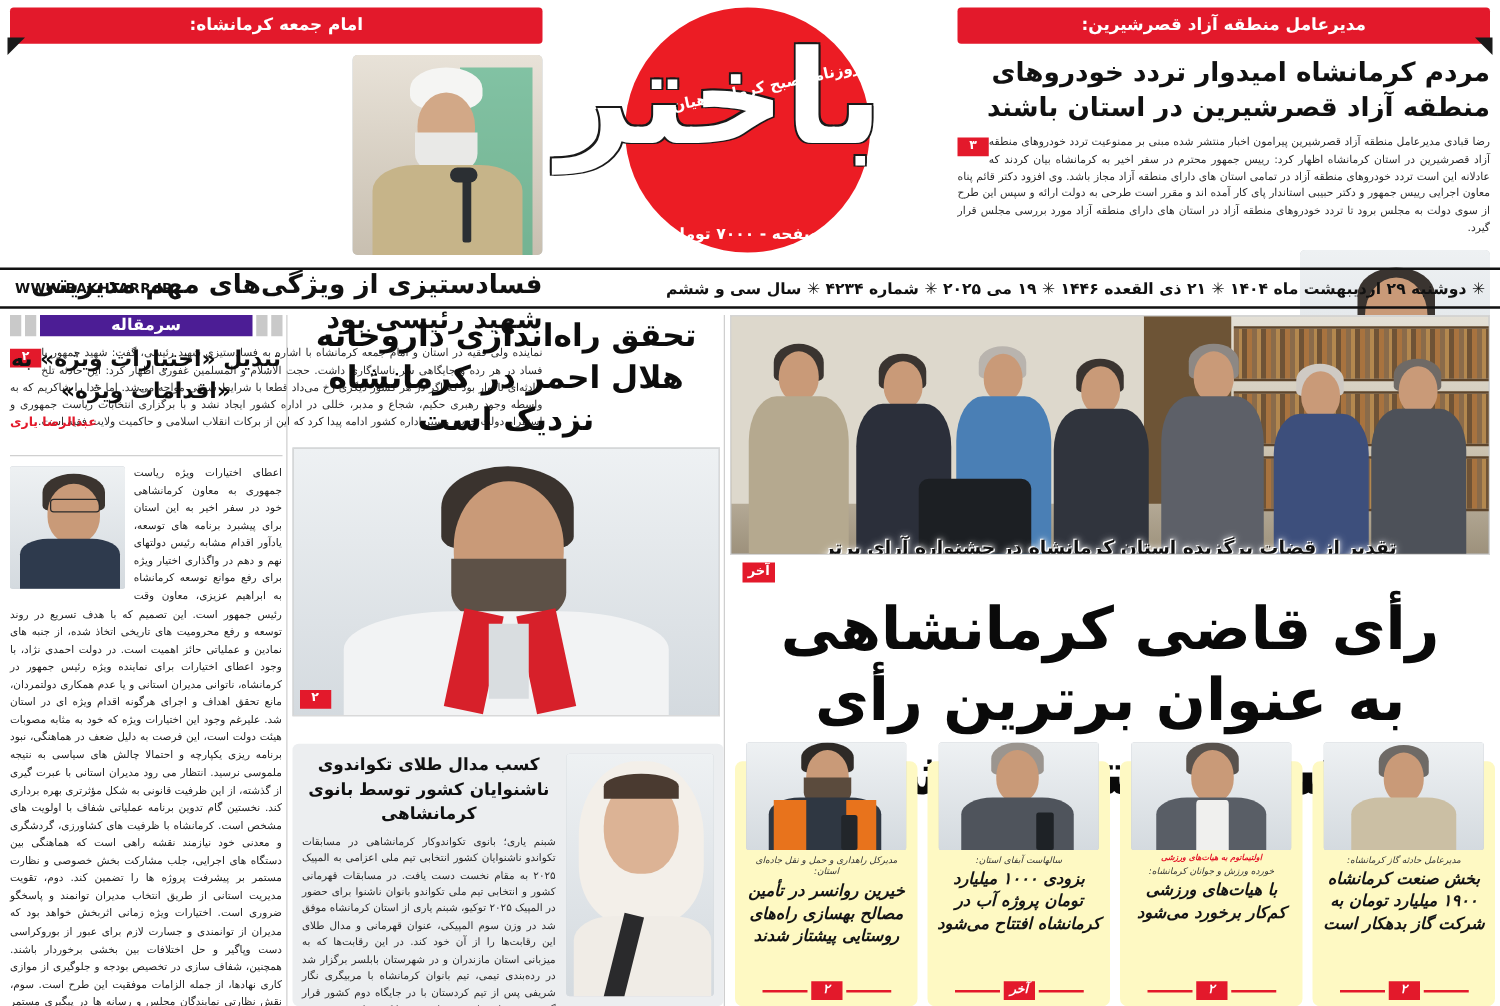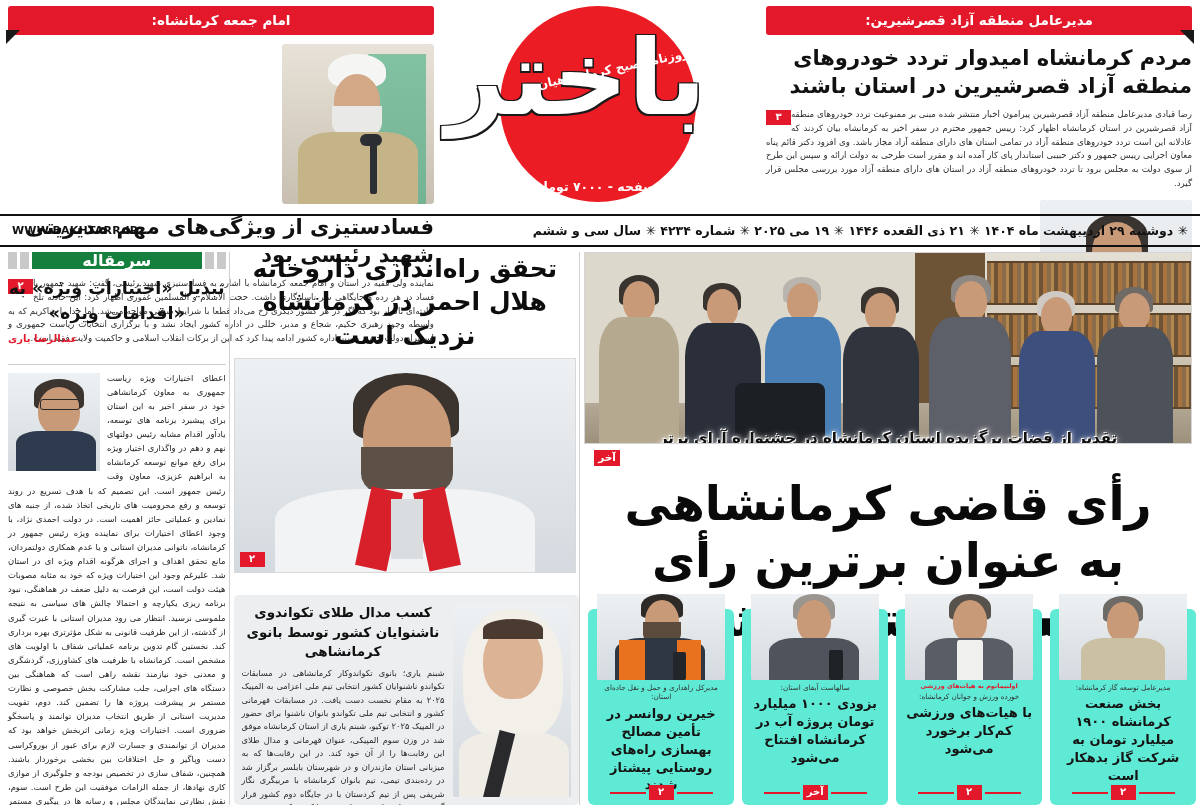--- a/index.html
+++ b/index.html
@@ -259,27 +259,28 @@
   .cards {
     position: absolute;
     bottom: 0; left: 0;
     width: 612px;
     display: flex;
     flex-direction: row;
     gap: 8px;
   }
   .card {
     width: 146px;
-    background: #5eead4;
+    background: #fef9c3;
     border-radius: 6px;
     padding: 7px 6px 6px 6px;
     box-sizing: border-box;
     text-align: center;
     position: relative;
     height: 196px;
+    font-style: italic;
   }
   .card-photo {
     width: 128px;
     height: 86px;
     margin: -22px auto 3px auto;
     overflow: hidden;
     background: #c4cad0;
     position: relative;
     border-radius: 2px;
   }
@@ -392,23 +393,23 @@
     display: flex;
     flex-direction: row;
     align-items: stretch;
     gap: 3px;
     height: 17px;
     margin-bottom: 7px;
   }
   .edit-blk { width: 9px; background: #c9c9c9; }
   .edit-tab {
     flex: 1 1 auto;
-    background: #15803d;
+    background: #4c1d95;
     color: #fff;
-    font-size: 16px;
+    font-size: 13px;
     font-weight: bold;
     text-align: center;
     line-height: 17px;
   }
   .edit-title {
     font-size: 17.5px;
     font-weight: bold;
     line-height: 1.42;
     text-align: center;
     color: #111;
@@ -624,21 +625,21 @@
       <div class="cards">
 
         <div class="card">
           <div class="card-photo">
             <div class="ph studio"></div>
             <div class="hair" style="left:44px; top:2px;  width:40px; height:26px; background:#6e6a66;"></div>
             <div class="head" style="left:48px; top:8px;  width:32px; height:40px;"></div>
             <div class="torso" style="left:22px; top:44px; width:84px; height:48px; background:#cbbfa4;"></div>
           </div>
           <div class="card-prekicker"></div>
-          <div class="card-kicker">مدیرعامل توسعه گاز کرمانشاه:</div>
+          <div class="card-kicker">مدیرعامل حادثه گاز کرمانشاه:</div>
           <div class="card-title">بخش صنعت کرمانشاه ۱۹۰۰ میلیارد تومان به شرکت گاز بدهکار است</div>
           <div class="card-badge-wrap">
             <span class="badge-rule"></span>
             <span class="page-badge">۲</span>
             <span class="badge-rule"></span>
           </div>
         </div>
 
         <div class="card">
           <div class="card-photo">

